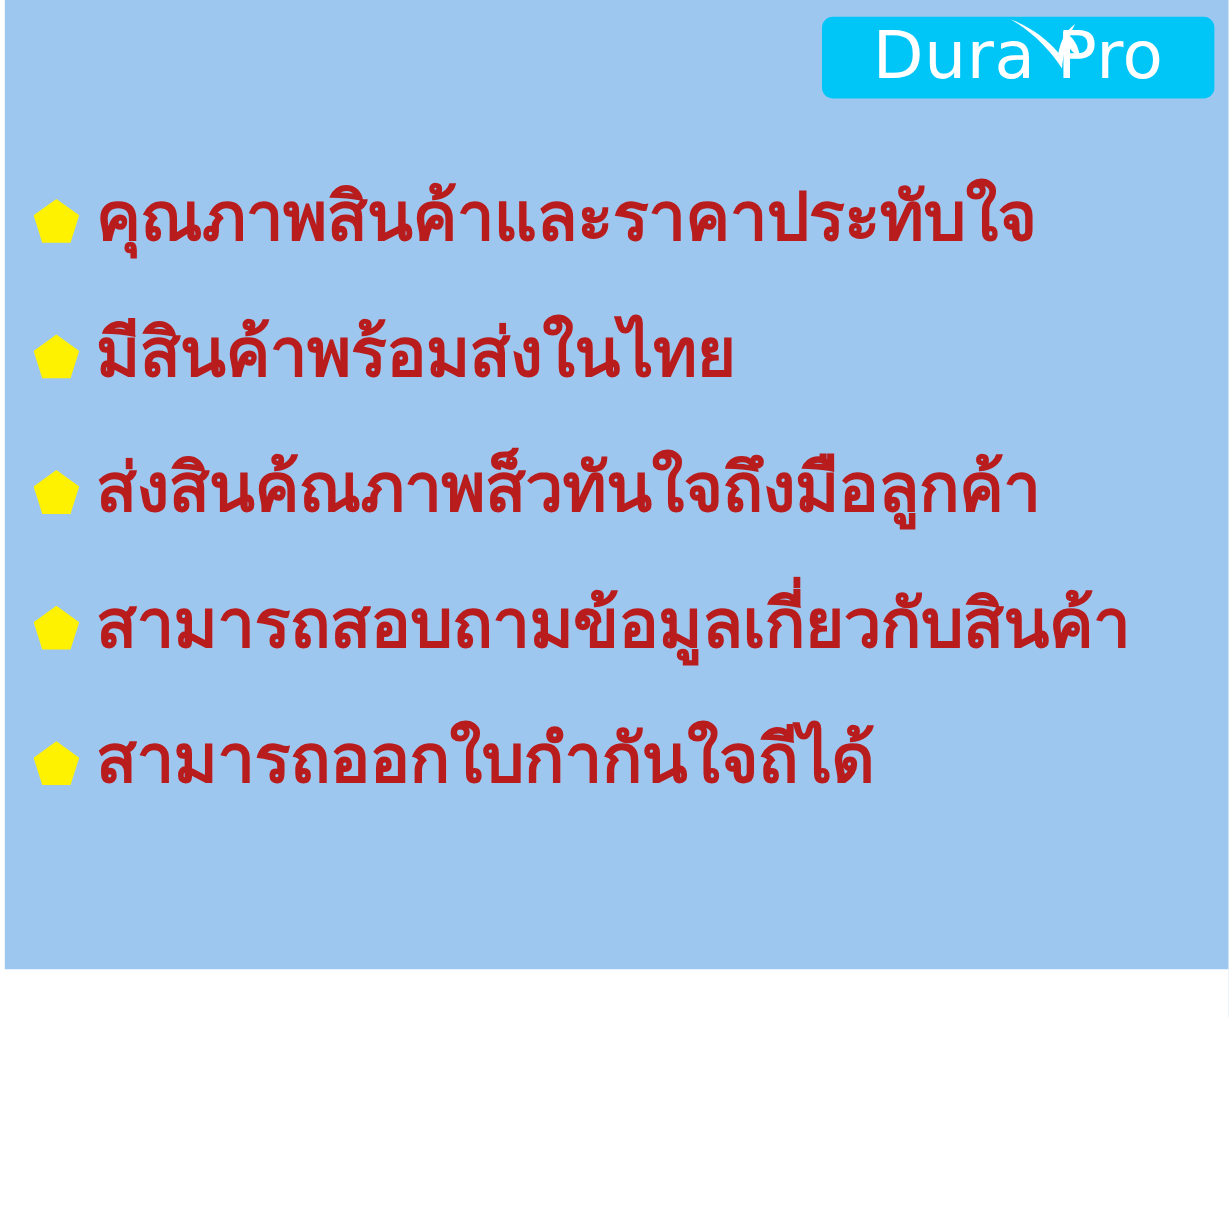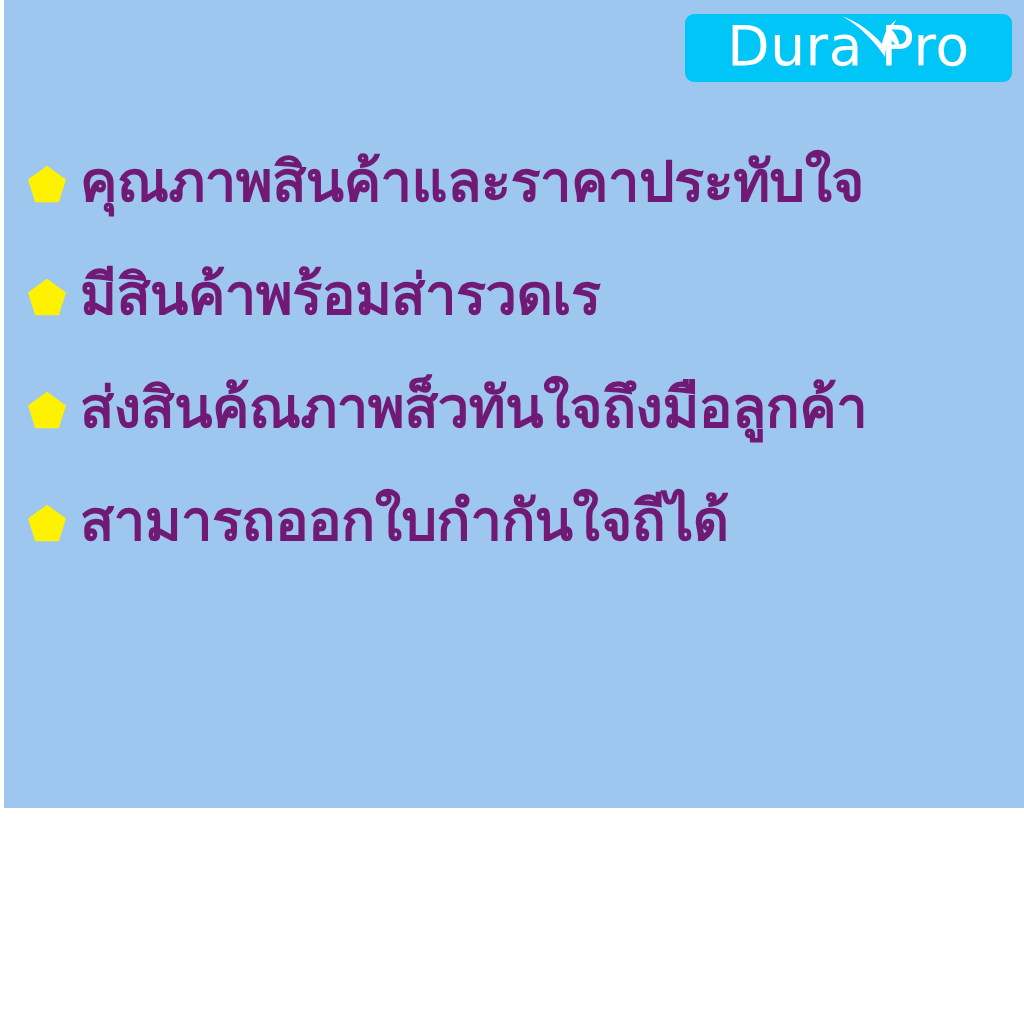--- a/index.html
+++ b/index.html
@@ -91,21 +91,21 @@
     flex: 0 0 auto;
     width: 38px;
     height: 38px;
     margin-left: 28px;
     margin-top: 19px;
   }
   .bullet-marker svg { display: block; width: 38px; height: 38px; }
   .bullet-text {
     flex: 1 1 auto;
     margin-left: 14px;
-    color: #701a75;
+    color: #b91c1c;
     font-family: "DejaVu Sans", "Liberation Sans", sans-serif;
     font-size: 56px;
     font-weight: 700;
     line-height: 72px;
     white-space: nowrap;
     letter-spacing: -0.5px;
   }
 </style>
 </head>
 <body>
@@ -132,32 +132,40 @@
       </span>
       <span class="bullet-text">คุณภาพสินค้าและราคาประทับใจ</span>
     </div>
 
     <div class="bullet-row">
       <span class="bullet-marker">
         <svg viewBox="0 0 100 96" aria-hidden="true">
           <polygon points="50,0 100,36 81,96 19,96 0,36" fill="#FFF200"></polygon>
         </svg>
       </span>
-      <span class="bullet-text">มีสินค้าพร้อมส่ารวดเร</span>
+      <span class="bullet-text">มีสินค้าพร้อมส่งในไทย</span>
     </div>
 
     <div class="bullet-row">
       <span class="bullet-marker">
         <svg viewBox="0 0 100 96" aria-hidden="true">
           <polygon points="50,0 100,36 81,96 19,96 0,36" fill="#FFF200"></polygon>
         </svg>
       </span>
       <span class="bullet-text">ส่งสินค้ณภาพส็วทันใจถึงมือลูกค้า</span>
     </div>
 
+    <div class="bullet-row">
+      <span class="bullet-marker">
+        <svg viewBox="0 0 100 96" aria-hidden="true">
+          <polygon points="50,0 100,36 81,96 19,96 0,36" fill="#FFF200"></polygon>
+        </svg>
+      </span>
+      <span class="bullet-text">สามารถสอบถามข้อมูลเกี่ยวกับสินค้า</span>
+    </div>
 
     <div class="bullet-row">
       <span class="bullet-marker">
         <svg viewBox="0 0 100 96" aria-hidden="true">
           <polygon points="50,0 100,36 81,96 19,96 0,36" fill="#FFF200"></polygon>
         </svg>
       </span>
       <span class="bullet-text">สามารถออกใบกำกันใจถีได้</span>
     </div>
 

